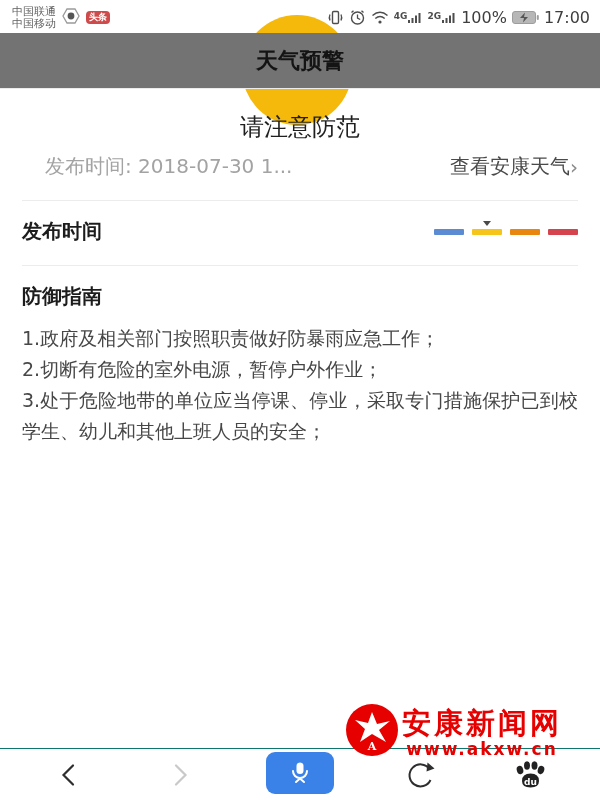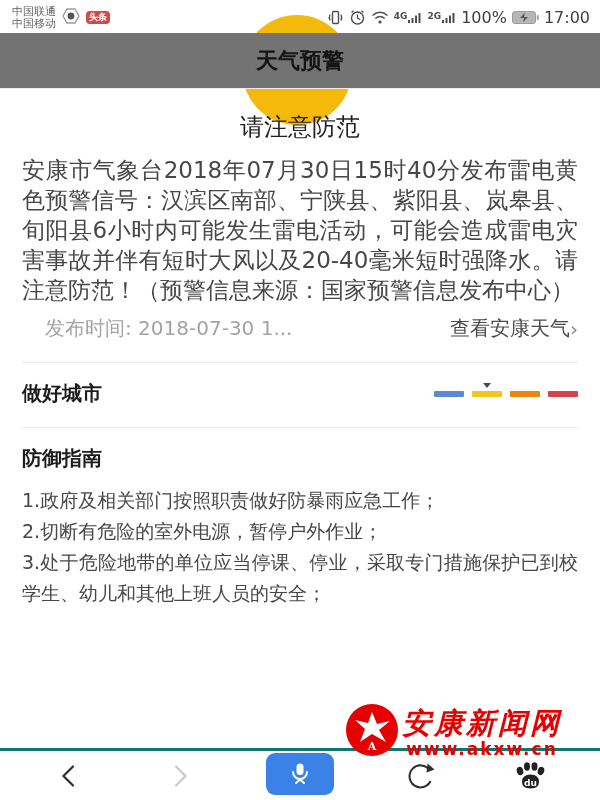--- a/index.html
+++ b/index.html
@@ -47,27 +47,27 @@
   .level-marker{position:absolute;left:50%;top:-8px;margin-left:-4px;width:0;height:0;
                 border-left:4px solid transparent;border-right:4px solid transparent;
                 border-top:5px solid #4a4a4a;display:none;}
   .guide-item{font-size:19px;line-height:31px;color:#474747;margin:0;text-align:justify;}
   .guide-list{margin-top:13px;}
 
   
   .watermark{position:absolute;left:344px;top:702px;width:246px;z-index:10;
              display:flex;align-items:center;pointer-events:none;}
   .wm-text{margin-left:2px;display:flex;flex-direction:column;align-items:center;}
-  .wm-name{font-family:"DejaVu Serif","Liberation Serif",serif;font-style:italic;
+  .wm-name{font-family:"DejaVu Serif","Liberation Serif",serif;
            font-weight:bold;font-size:29px;line-height:34px;color:#e60000;letter-spacing:3px;}
   .wm-url{font-size:17px;font-weight:bold;color:#e60000;letter-spacing:2px;line-height:18px;}
 
   
   .toolbar{position:absolute;left:0;bottom:0;width:600px;height:52px;background:#fff;
-           border-top:3px solid #0f766e;box-sizing:border-box;display:flex;
+           border-top:1px solid #0f766e;box-sizing:border-box;display:flex;
            align-items:center;justify-content:space-between;padding:8px 48px;z-index:5;}
   .tb-btn{display:flex;align-items:center;justify-content:center;width:44px;height:44px;}
   .mic-btn{width:68px;height:42px;background:#3b82e8;border-radius:9px;display:flex;
            align-items:center;justify-content:center;margin-top:-4px;}
 </style>
 </head>
 <body>
 
 <div class="screen">
 
@@ -139,34 +139,33 @@
 
   <div class="header">
     <div class="page-title">天气预警</div>
   </div>
 
   <div class="content">
     <div class="sun"></div>
 
     <h2 class="alert-title">请注意防范</h2>
 
-    <p class="body-text">安康市气象台2018年07月30日15时40分发布雷电黄色预警信号：汉滨区南部、宁陕县、紫阳县、岚皋县、旬阳县6小时内可能发生雷电活动，可能会造成雷电灾害事故并伴有短时大风以及20-40毫米短时强降水。请注意防范！（预警信息来源：国家预警信息发布中心）</p>
 
     <div class="meta-row">
       <span class="publish-time">发布时间: 2018-07-30 1...</span>
       <span class="weather-link">
         <span>查看安康天气</span>
         <span class="chev">›</span>
       </span>
     </div>
 
     <div class="divider"></div>
 
     <div class="section-head">
-      <span class="section-title">做好城市</span>
+      <span class="section-title">发布时间</span>
       <span class="levels">
         <span class="level-bar" style="background: rgb(91, 139, 211);"></span>
         <span class="level-bar" style="background: rgb(245, 197, 28);">
             <span class="level-marker" style="display: block;"></span>
           </span>
         <span class="level-bar" style="background: rgb(232, 134, 13);"></span>
         <span class="level-bar" style="background: rgb(213, 68, 78);"></span>
       </span>
     </div>
 

